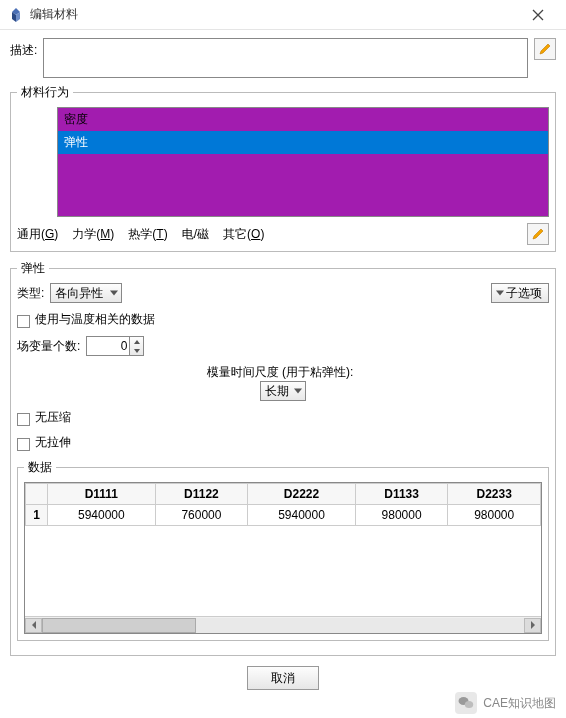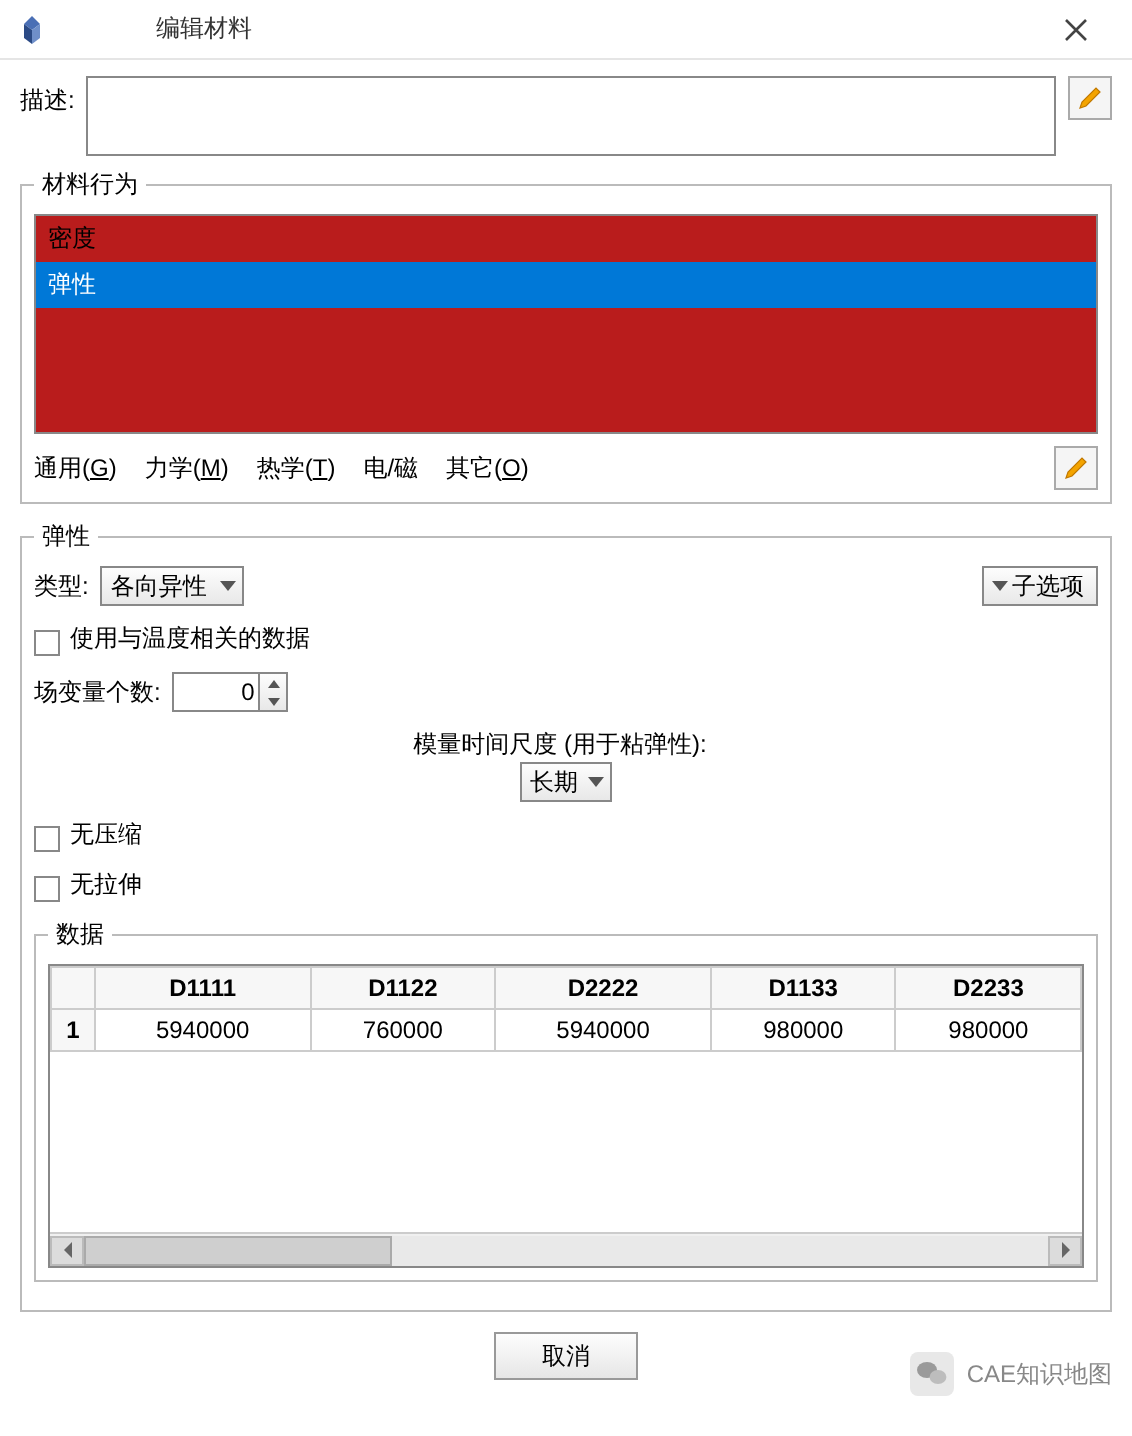--- a/index.html
+++ b/index.html
@@ -1,28 +1,28 @@
 <!DOCTYPE html>
 <html><head>
 <meta charset="utf-8">
 <style>
 * { box-sizing: border-box; margin: 0; padding: 0; }
 body { font-family: "Microsoft YaHei", "SimSun", Arial, sans-serif; font-size: 12px; background: #fff; width: 566px; height: 718px; overflow: hidden; position: relative; }
 .titlebar { height: 30px; display: flex; align-items: center; padding: 0 8px; border-bottom: 1px solid #e5e5e5; }
 .title-icon { width: 16px; height: 16px; margin-right: 6px; display: inline-flex; align-items: center; justify-content: center; }
-.title-text { flex: 1; color: #333; margin-left: 48px; }
+.title-text { flex: 1; color: #333; }
 .close-btn { width: 40px; height: 26px; display: flex; align-items: center; justify-content: center; color: #333; font-size: 16px; cursor: pointer; }
 .content { padding: 8px 10px; }
 .row { display: flex; align-items: center; margin-bottom: 6px; }
 .label { margin-right: 6px; color: #000; }
 .desc-box { flex: 1; height: 40px; border: 1px solid #888; background: #fff; margin-right: 6px; }
 .pencil-btn { width: 22px; height: 22px; border: 1px solid #aaa; background: #f5f5f5; display: flex; align-items: center; justify-content: center; cursor: pointer; }
 fieldset { border: 1px solid #bbb; padding: 6px; margin-bottom: 8px; position: relative; }
 fieldset > legend { padding: 0 4px; font-size: 12px; color: #000; }
-.behavior-list { border: 1px solid #888; height: 110px; background: #b91c1c; overflow: hidden; }
+.behavior-list { border: 1px solid #888; height: 110px; background: #a21caf; overflow: hidden; margin-left: 40px; }
 .behavior-item { padding: 3px 6px; cursor: pointer; }
 .behavior-item.selected { background: #0078d7; color: #fff; }
 .tab-row { display: flex; align-items: center; margin-top: 6px; gap: 14px; justify-content: flex-end; }
 .tab-link { color: #000; cursor: pointer; }
 .tab-spacer { flex: 1; }
 .u { text-decoration: underline; }
 .select { border: 1px solid #888; background: linear-gradient(#fdfdfd,#e8e8e8); height: 20px; padding: 0 4px; display: inline-flex; align-items: center; position: relative; min-width: 60px; }
 .select-arrow { position: absolute; right: 3px; top: 50%; transform: translateY(-50%); width: 0; height: 0; border-left: 4px solid transparent; border-right: 4px solid transparent; border-top: 5px solid #555; }
 .sub-option { border: 1px solid #888; background: linear-gradient(#fdfdfd,#e8e8e8); height: 20px; padding: 0 6px 0 14px; display: inline-flex; align-items: flex-end; cursor: pointer; position: relative; }
 .sub-option::before { content: ""; position: absolute; left: 4px; top: 50%; transform: translateY(-50%); width: 0; height: 0; border-left: 4px solid transparent; border-right: 4px solid transparent; border-top: 5px solid #555; }
@@ -39,21 +39,21 @@
 th, td { border: 1px solid #ccc; padding: 3px 0; text-align: center; font-size: 12px; font-weight: normal; }
 th { background: #f7f7f7; font-weight: bold; }
 .rowhead { width: 22px; background: #f7f7f7; font-weight: bold; }
 .table-body-area { height: 90px; background: #fff; }
 .h-scroll { height: 17px; background: #f0f0f0; display: flex; align-items: center; border-top: 1px solid #ccc; }
 .scroll-btn { width: 17px; height: 15px; background: #dcdcdc; border: 1px solid #bbb; display: flex; align-items: center; justify-content: center; cursor: pointer; }
 .scroll-track { flex: 1; height: 15px; background: #e9e9e9; position: relative; }
 .scroll-thumb { position: absolute; left: 0; top: 0; height: 100%; width: 32%; background: #cfcfcf; border: 1px solid #aaa; cursor: pointer; }
 .btn-row { display: flex; justify-content: center; gap: 160px; margin-top: 10px; }
 .dlg-btn { min-width: 72px; height: 24px; border: 1px solid #999; background: linear-gradient(#fdfdfd,#e6e6e6); cursor: pointer; display: flex; align-items: center; justify-content: center; }
-.watermark { position: absolute; right: 10px; bottom: 20px; display: flex; align-items: center; color: #888; font-size: 12px; }
+.watermark { position: absolute; right: 10px; bottom: 4px; display: flex; align-items: center; color: #888; font-size: 12px; }
 .wechat-icon { width: 22px; height: 22px; border-radius: 4px; background: #e8e8e8; margin-right: 6px; display: flex; align-items: center; justify-content: center; }
 .abaqus-icon svg { display: block; }
 </style>
 </head>
 <body>
 
 <div class="titlebar">
   <span class="title-icon abaqus-icon">
     <svg width="16" height="16" viewBox="0 0 16 16">
         <path d="M8 1 L12 5 L8 8 L4 5 Z" fill="#4a6fb5"></path>

